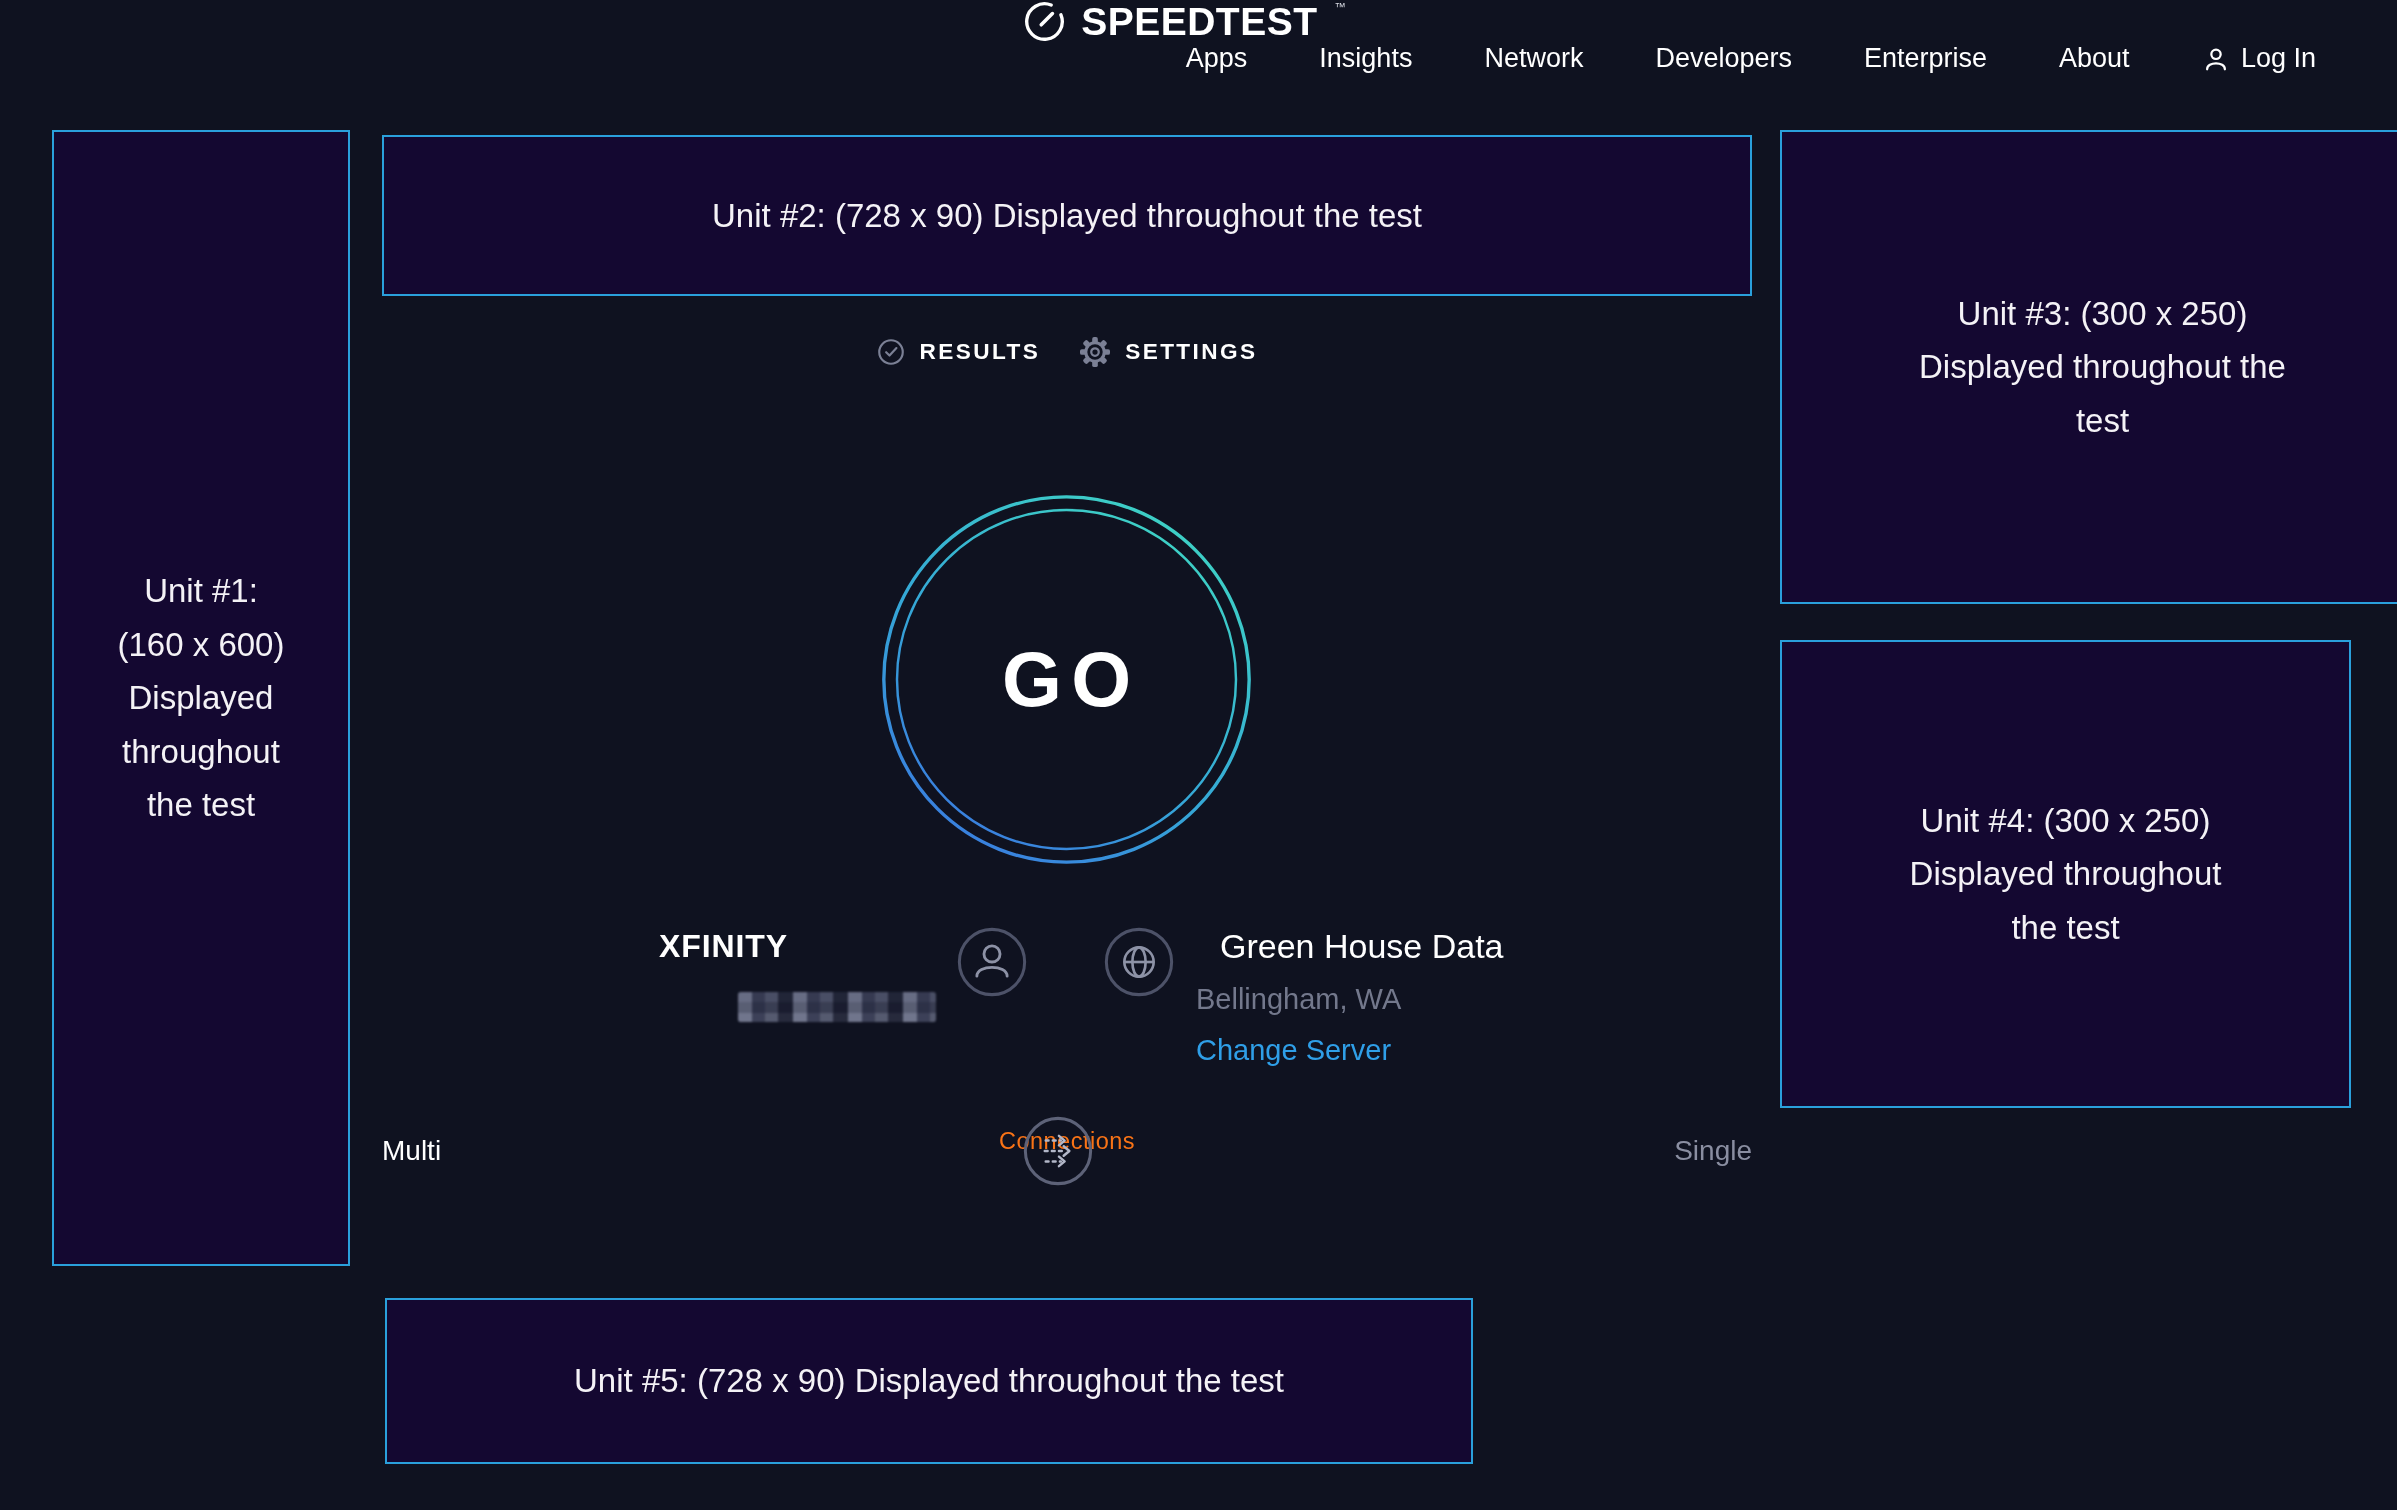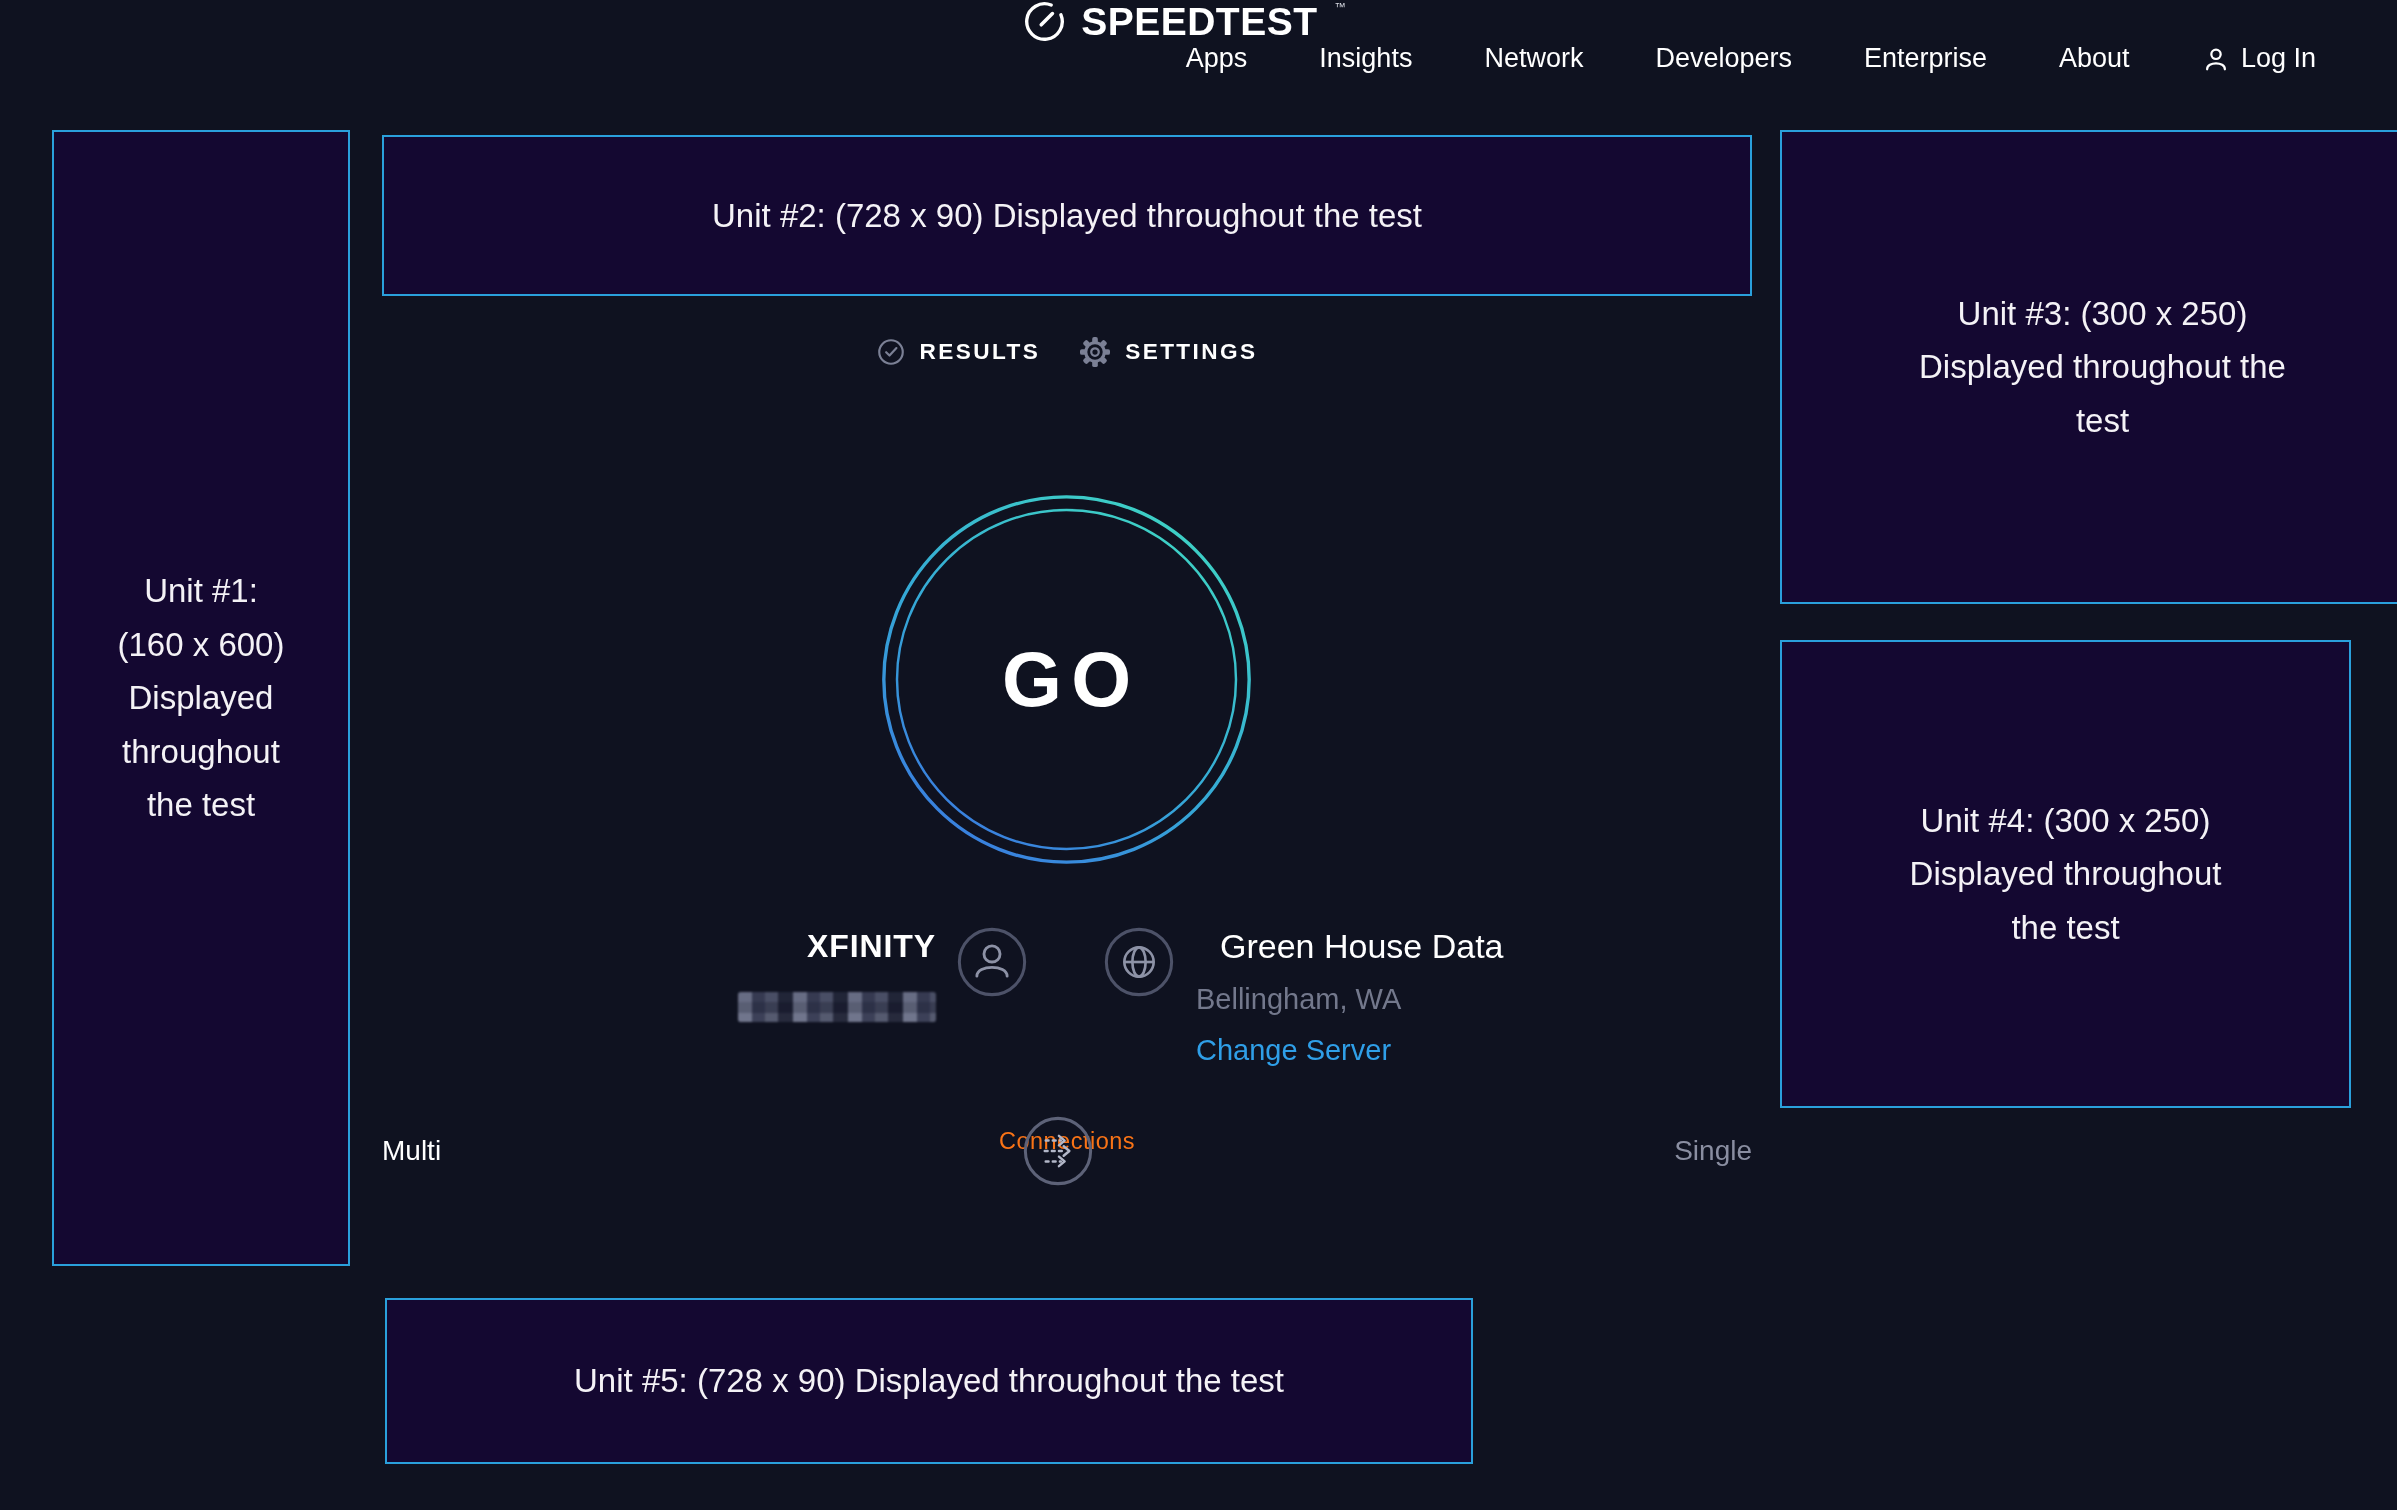--- a/index.html
+++ b/index.html
@@ -30,21 +30,21 @@
   .tabs{position:absolute;top:337px;left:382px;width:1370px;
     display:flex;justify-content:center;align-items:center;gap:40px;}
   .tab{display:flex;align-items:center;gap:15px;cursor:pointer;
     font-size:22.6px;font-weight:700;letter-spacing:2.4px;color:#fff;}
   
   .go-wrap{position:absolute;left:881px;top:494px;width:371px;height:371px;cursor:pointer;}
   .go-wrap svg{position:absolute;inset:0;}
   .go-label{position:absolute;inset:0;display:flex;align-items:center;justify-content:center;
     font-size:77px;font-weight:600;letter-spacing:9.4px;padding-left:9.4px;color:#fff;}
   
-  .isp-name{position:absolute;left:659px;top:928px;width:277px;text-align:right;
+  .isp-name{position:absolute;left:659px;top:928px;width:277px;text-align:left;
     font-size:32px;font-weight:700;letter-spacing:0.9px;color:#fff;}
   .redacted{position:absolute;left:738px;top:992px;width:198px;height:30px;border-radius:2.8px;
     background-image:
       repeating-linear-gradient(90deg, rgba(150,156,184,.55) 0 14px, rgba(58,62,88,.7) 14px 27px,
         rgba(108,114,142,.45) 27px 40px, rgba(30,33,52,.75) 40px 55px),
       repeating-linear-gradient(0deg, rgba(205,210,230,.28) 0 9.4px, rgba(18,20,36,.6) 9.4px 20px,
         rgba(120,126,152,.3) 20px 30px);
     filter:blur(0.9px);}
   .icon-badge{position:absolute;width:70px;height:70px;}
   #person-badge{left:957px;top:927px;}

